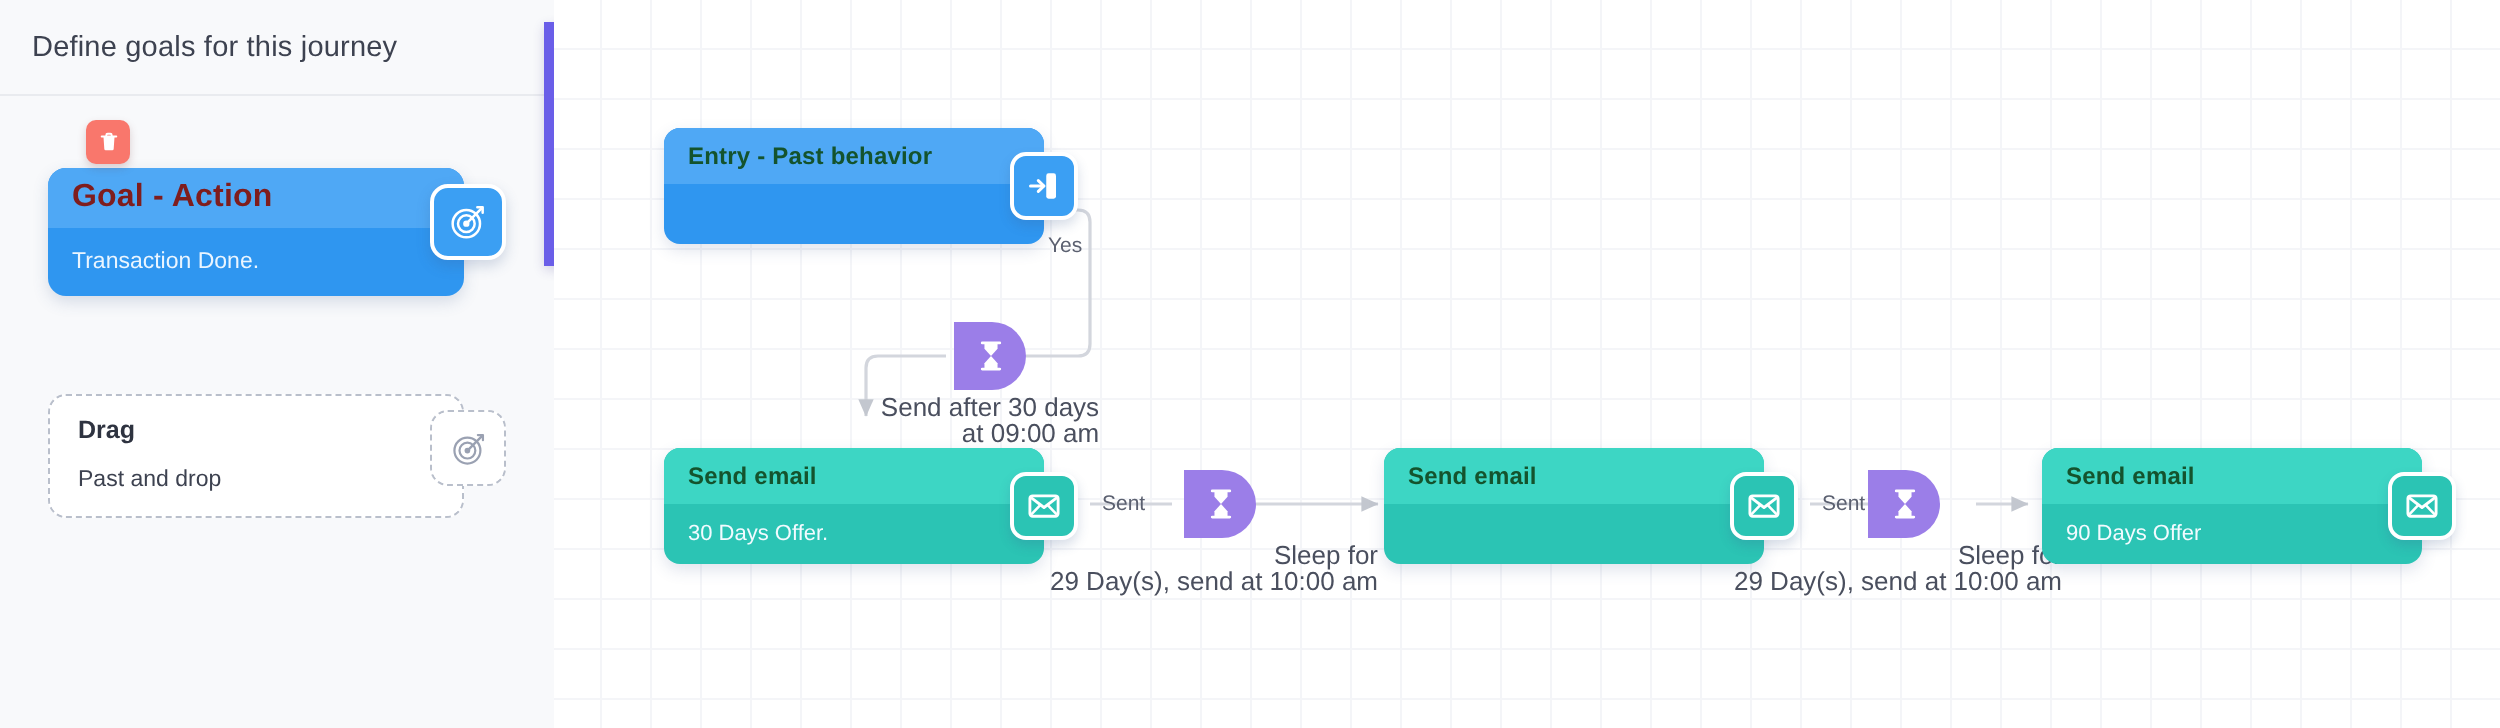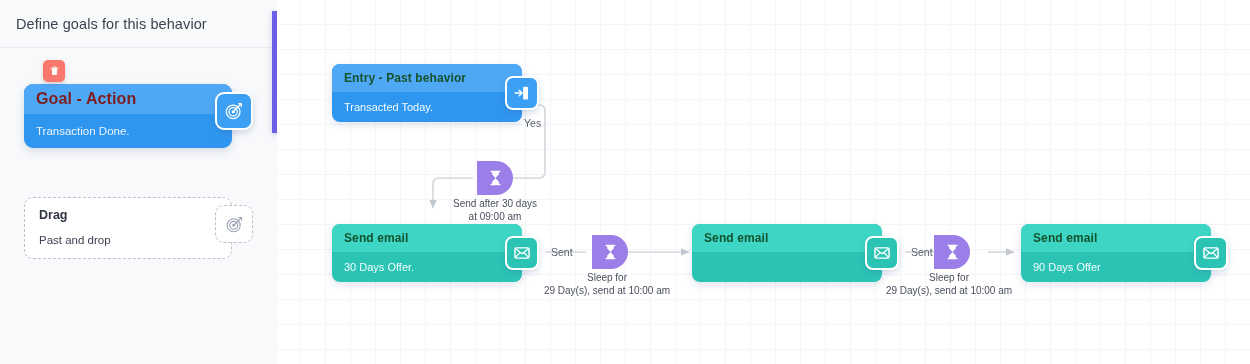--- a/index.html
+++ b/index.html
@@ -260,36 +260,36 @@
     justify-content: center;
   }
   .edge-label {
     position: absolute;
     font-size: 10.5px;
     color: #5b6070;
     white-space: nowrap;
   }
   .delay-label {
     position: absolute;
-    font-size: 10px;
+    font-size: 13px;
     color: #4a4f5e;
-    text-align: center;
+    text-align: right;
     line-height: 13px;
     white-space: nowrap;
   }
 </style>
 </head>
 <body>
 
 <div id="app">
 
   <div id="sidebar">
 
     <div id="sidebar-header">
-      <div id="sidebar-title">Define goals for this behavior</div>
+      <div id="sidebar-title">Define goals for this journey</div>
     </div>
 
     <div id="goal-card">
       <div class="node-head" id="goal-card-head">
         <span>Goal - Action</span>
       </div>
       <div id="goal-card-body">
         <span>Transaction Done.</span>
       </div>
     </div>
@@ -356,23 +356,20 @@
 
       <path d="M628,252 L669,252" fill="none" stroke="#d3d6dd" stroke-width="1.6"></path>
 
       <path d="M711,252 L737,252" fill="none" stroke="#d3d6dd" stroke-width="1.6" marker-end="url(#arrow)"></path>
     </svg>
 
     <div class="node entry" style="left:55px; top:64px;">
       <div class="node-head">
         <span>Entry - Past behavior</span>
       </div>
-      <div class="node-body">
-        <span>Transacted Today.</span>
-      </div>
     </div>
     <div class="node-icon blue" style="left:228px; top:76px;">
       <svg width="18" height="18" viewBox="0 0 24 24">
         <rect x="13.5" y="3.5" width="6.5" height="17" rx="1.6" fill="#ffffff"></rect>
         <path d="M3 12 H11.5" stroke="#ffffff" stroke-width="2" stroke-linecap="round" fill="none"></path>
         <path d="M8.2 8.4 L12 12 L8.2 15.6" fill="none" stroke="#ffffff" stroke-width="2" stroke-linecap="round" stroke-linejoin="round"></path>
       </svg>
     </div>
 
     <div class="edge-label" style="left:247px; top:117px;">Yes</div>

